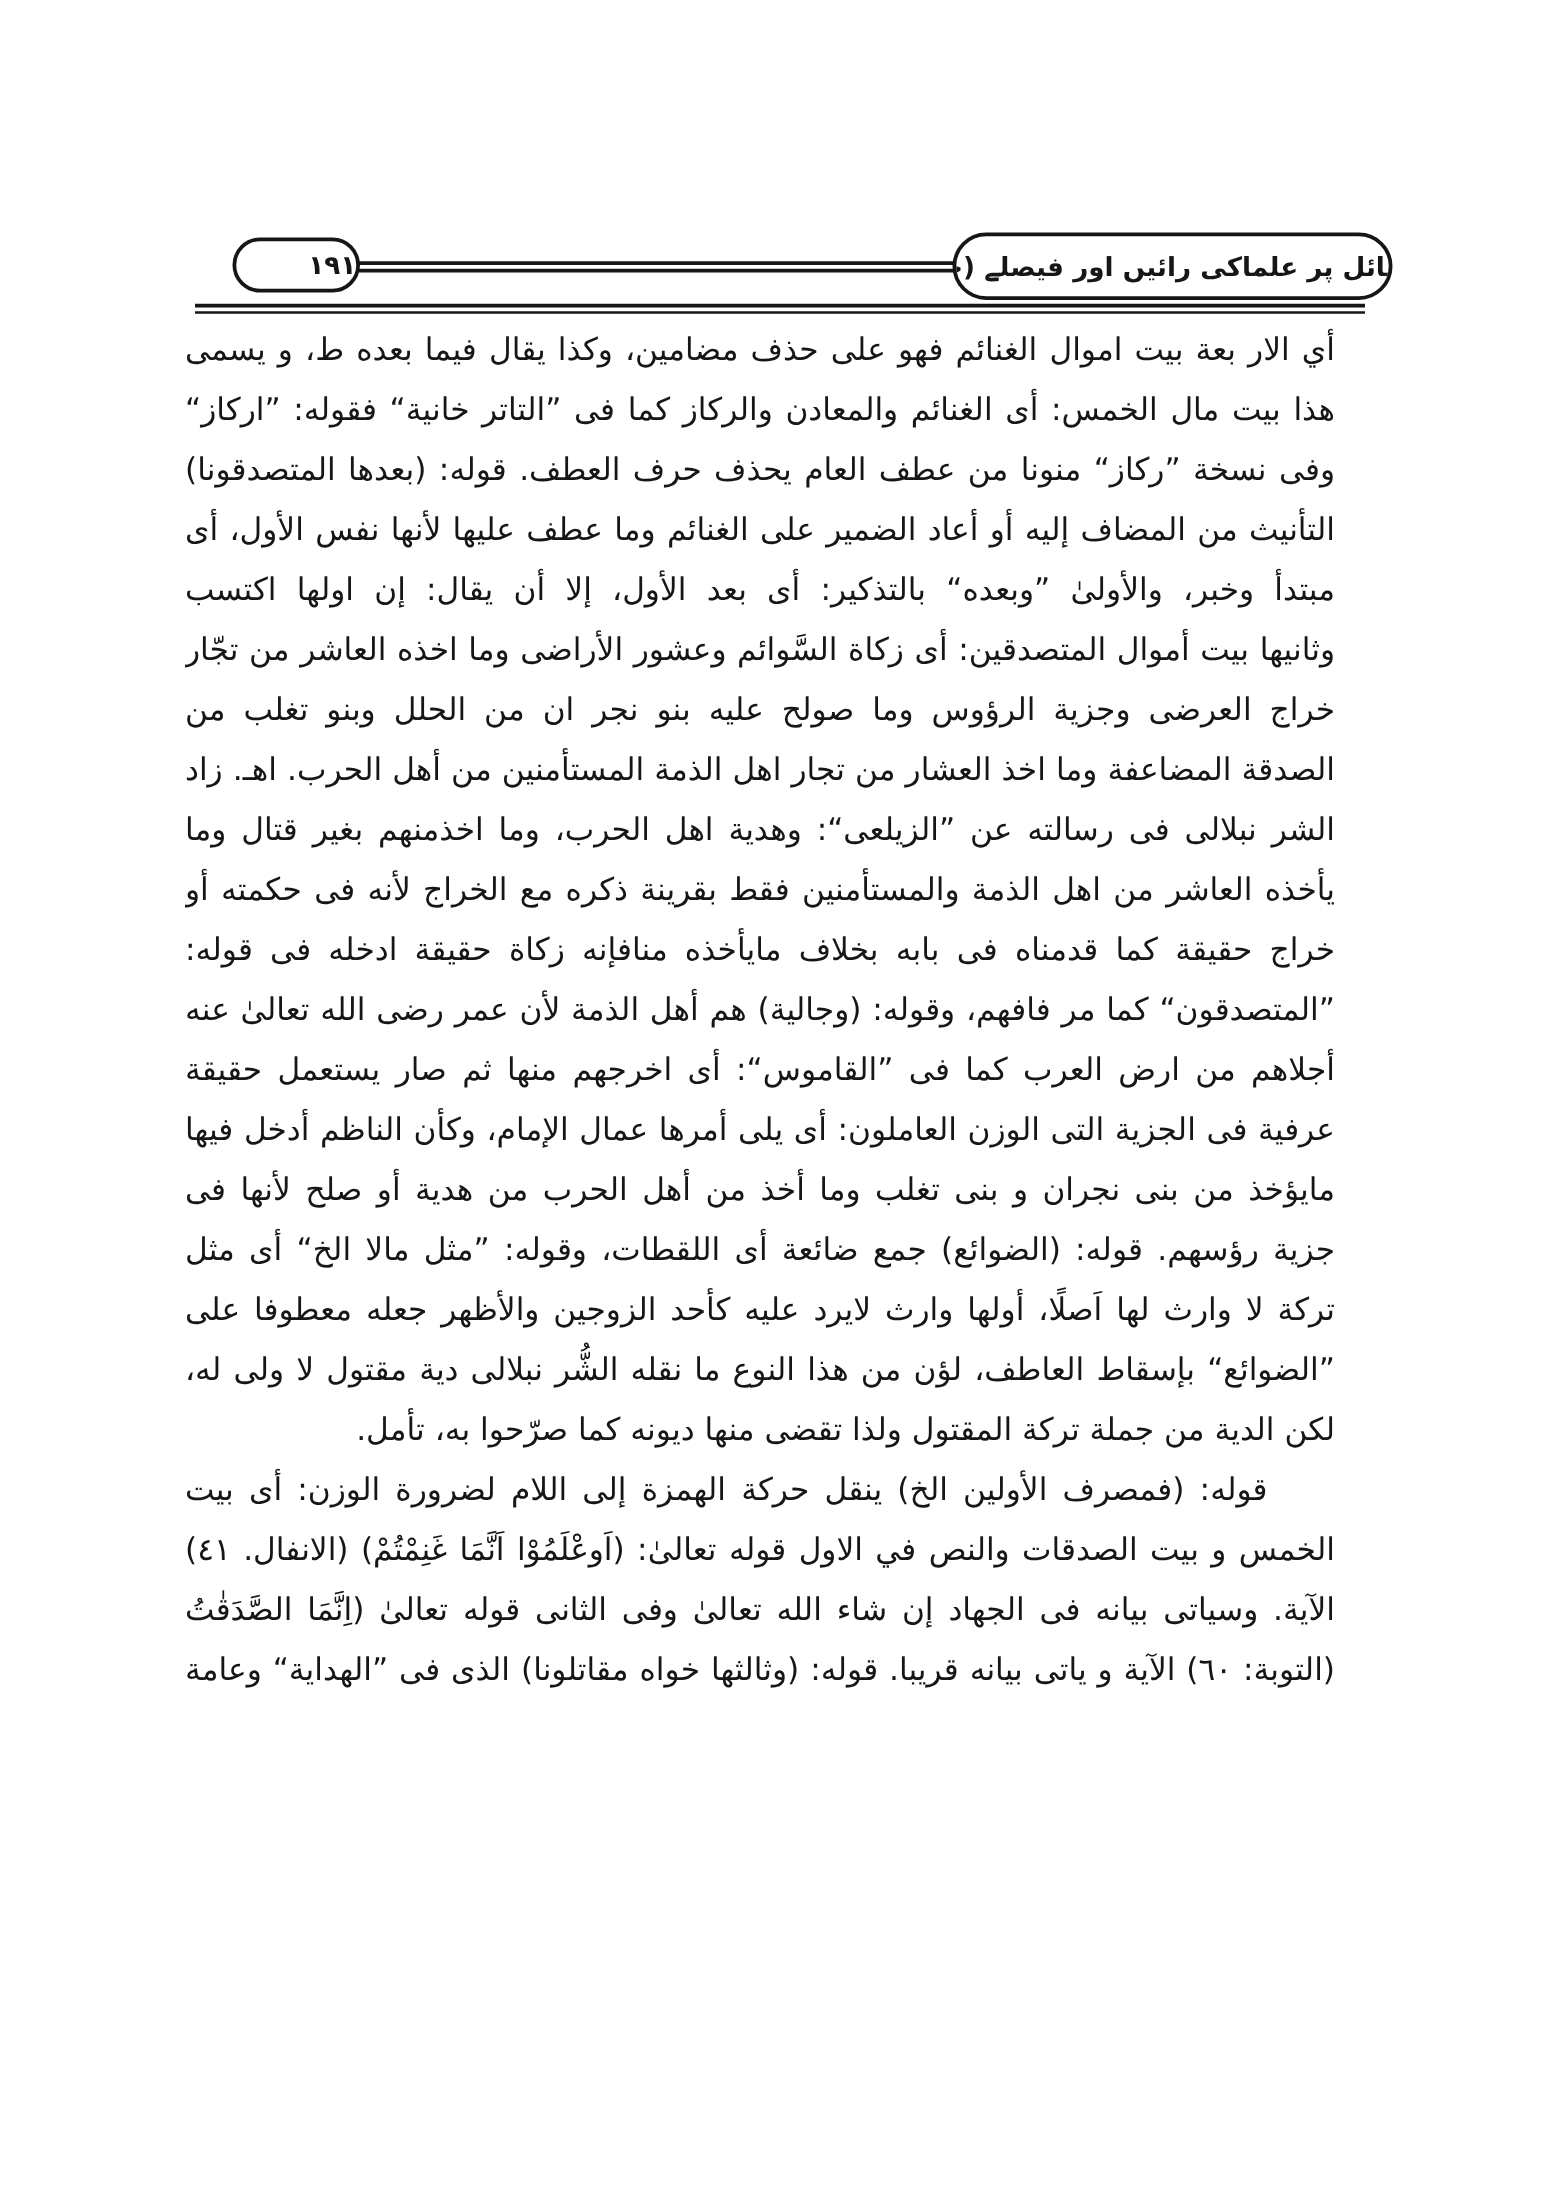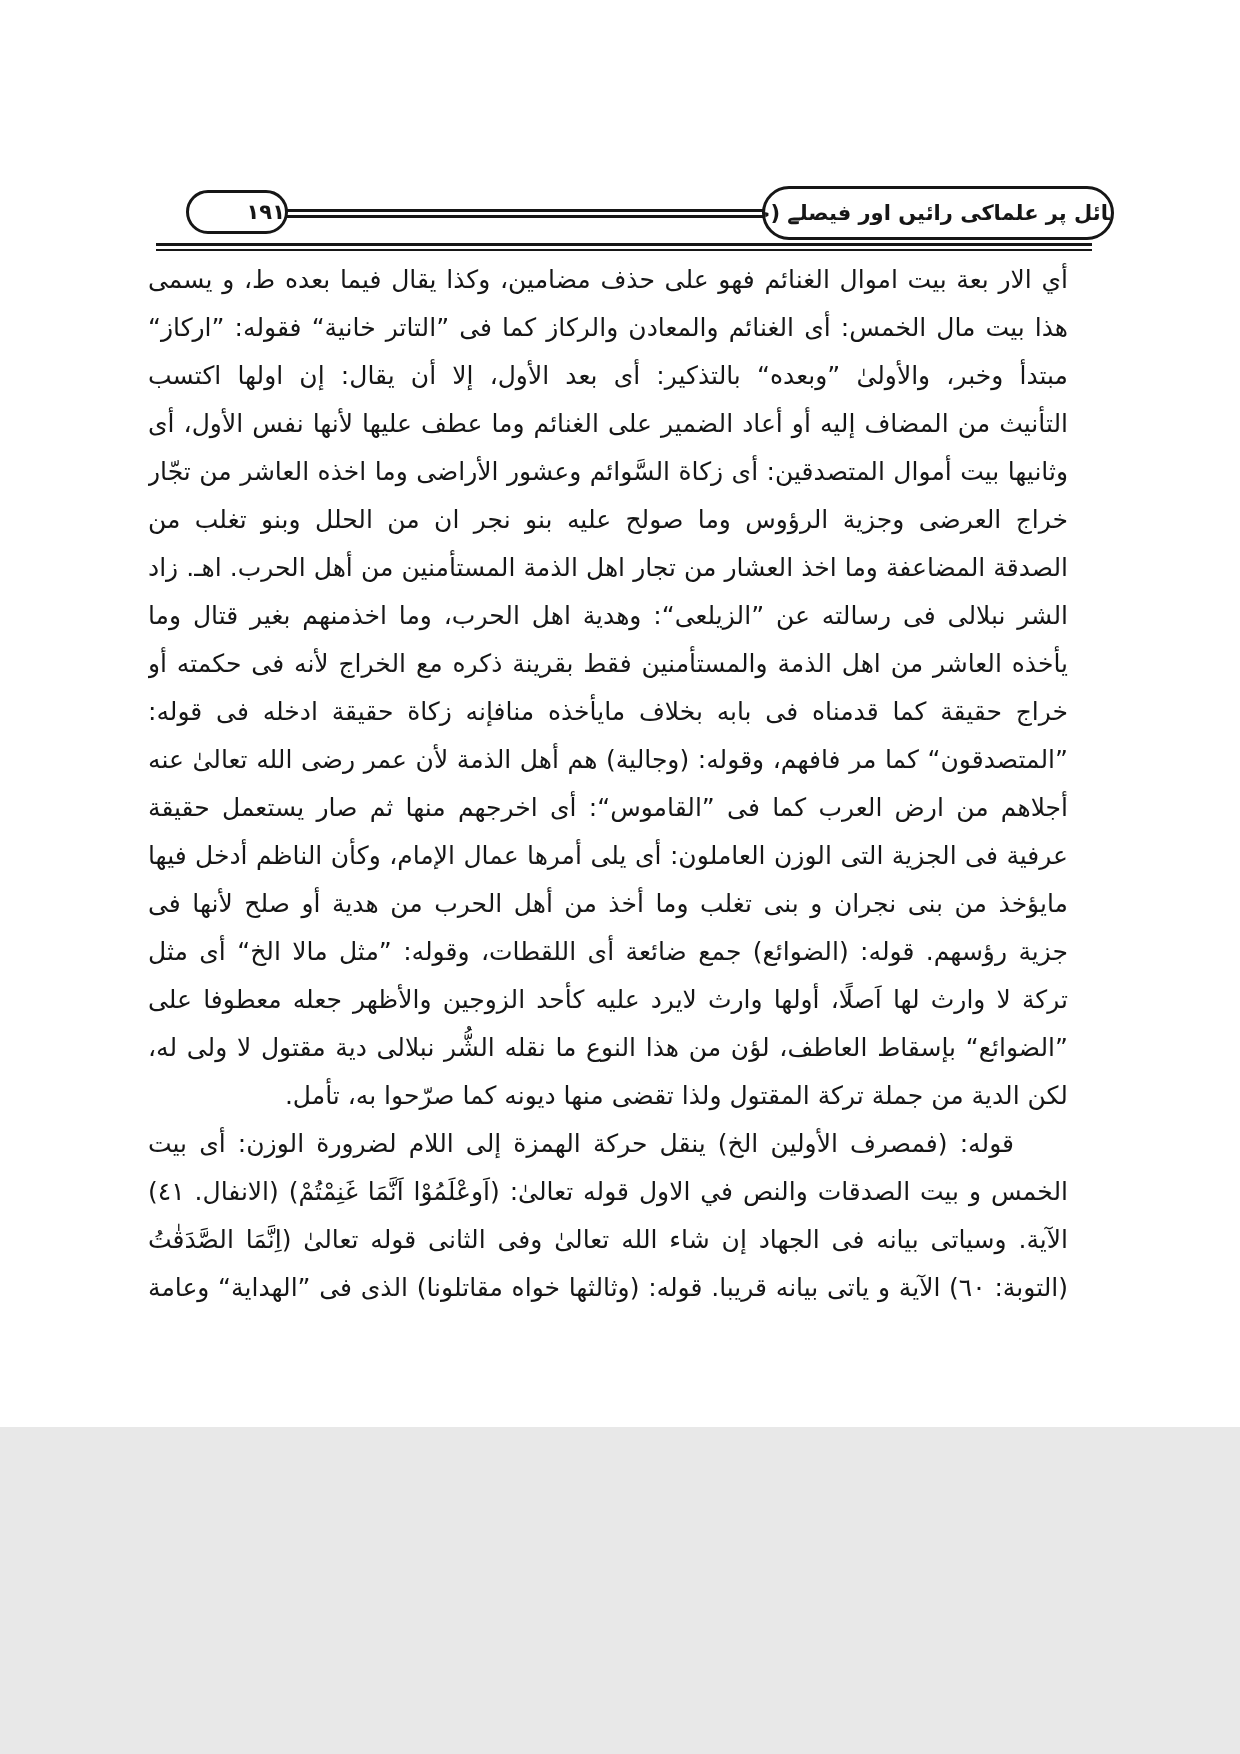--- a/index.html
+++ b/index.html
@@ -1,18 +1,18 @@
 <!DOCTYPE html>
 <html lang="ar" dir="rtl"><head>
 <meta charset="utf-8">
 <style>
   html,body { margin:0; padding:0; background:#e8e8e8; }
   .page {
     position:relative;
-    width:1240px; height:1427px;
+    width:1240px; height:1754px;
     margin:0 auto;
     background:#ffffff;
     font-family:"DejaVu Sans", sans-serif;
     color:#161616;
     overflow:hidden;
   }
   
   .pagenum-pill {
     position:absolute; left:186px; top:190px;
     width:102px; height:44px;
@@ -87,24 +87,25 @@
     </div>
     <div class="header-rule"></div>
   </header>
 
   <main class="text-block">
 
       <div class="line">أي الار بعة بيت اموال الغنائم فهو على حذف مضامين، وكذا يقال فيما بعده ط، و يسمى</div>
 
       <div class="line">هذا بيت مال الخمس: أى الغنائم والمعادن والركاز كما فى ”التاتر خانية“ فقوله: ”اركاز“</div>
 
+      <div class="line">وفى نسخة ”ركاز“ منونا من عطف العام يحذف حرف العطف. قوله: (بعدها المتصدقونا)</div>
+
+      <div class="line">التأنيث من المضاف إليه أو أعاد الضمير على الغنائم وما عطف عليها لأنها نفس الأول، أى</div>
 
       <div class="line">مبتدأ وخبر، والأولىٰ ”وبعده“ بالتذكير: أى بعد الأول، إلا أن يقال: إن اولها اكتسب</div>
-
-      <div class="line">التأنيث من المضاف إليه أو أعاد الضمير على الغنائم وما عطف عليها لأنها نفس الأول، أى</div>
 
       <div class="line">وثانيها بيت أموال المتصدقين: أى زكاة السَّوائم وعشور الأراضى وما اخذه العاشر من تجّار</div>
 
 
       <div class="line">خراج العرضى وجزية الرؤوس وما صولح عليه بنو نجر ان من الحلل وبنو تغلب من</div>
 
       <div class="line">الصدقة المضاعفة وما اخذ العشار من تجار اهل الذمة المستأمنين من أهل الحرب. اهـ. زاد</div>
 
       <div class="line">الشر نبلالى فى رسالته عن ”الزيلعى“: وهدية اهل الحرب، وما اخذمنهم بغير قتال وما</div>
 

